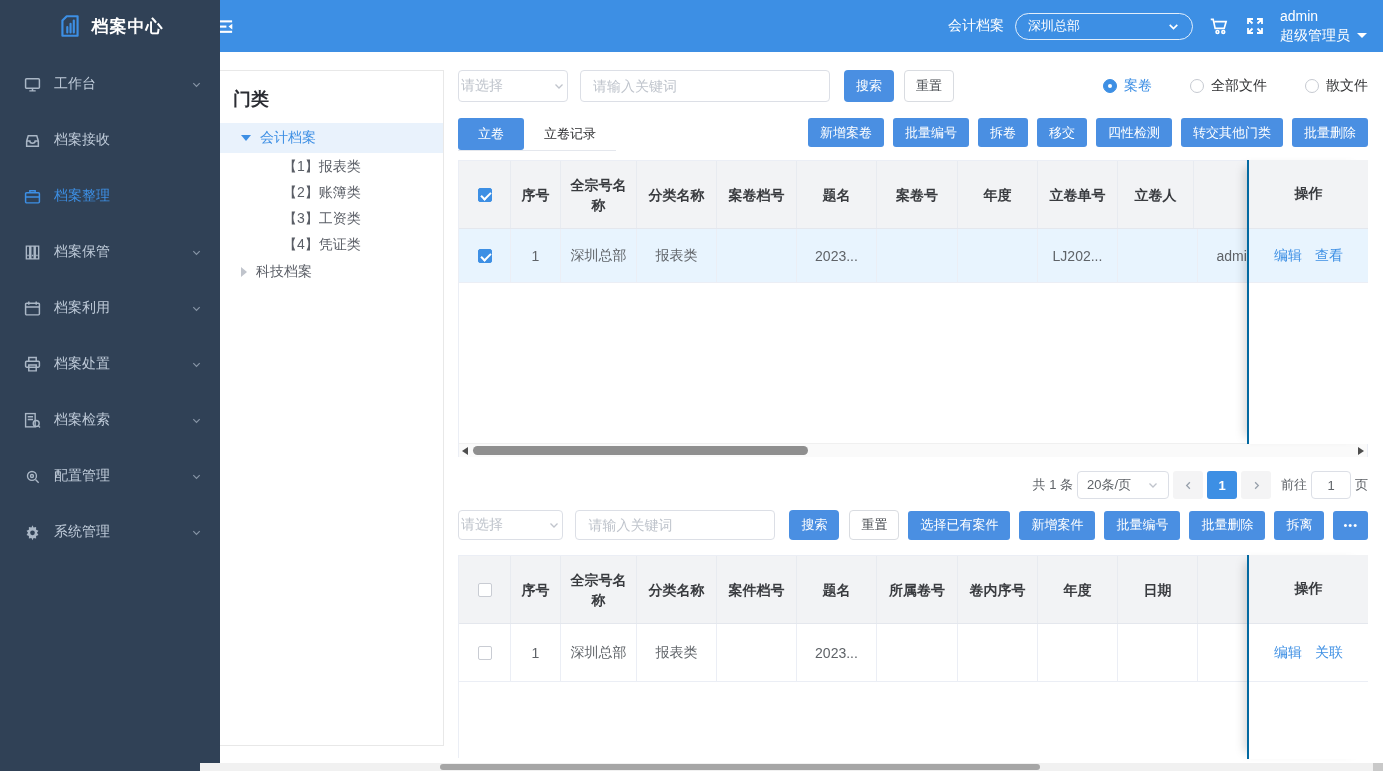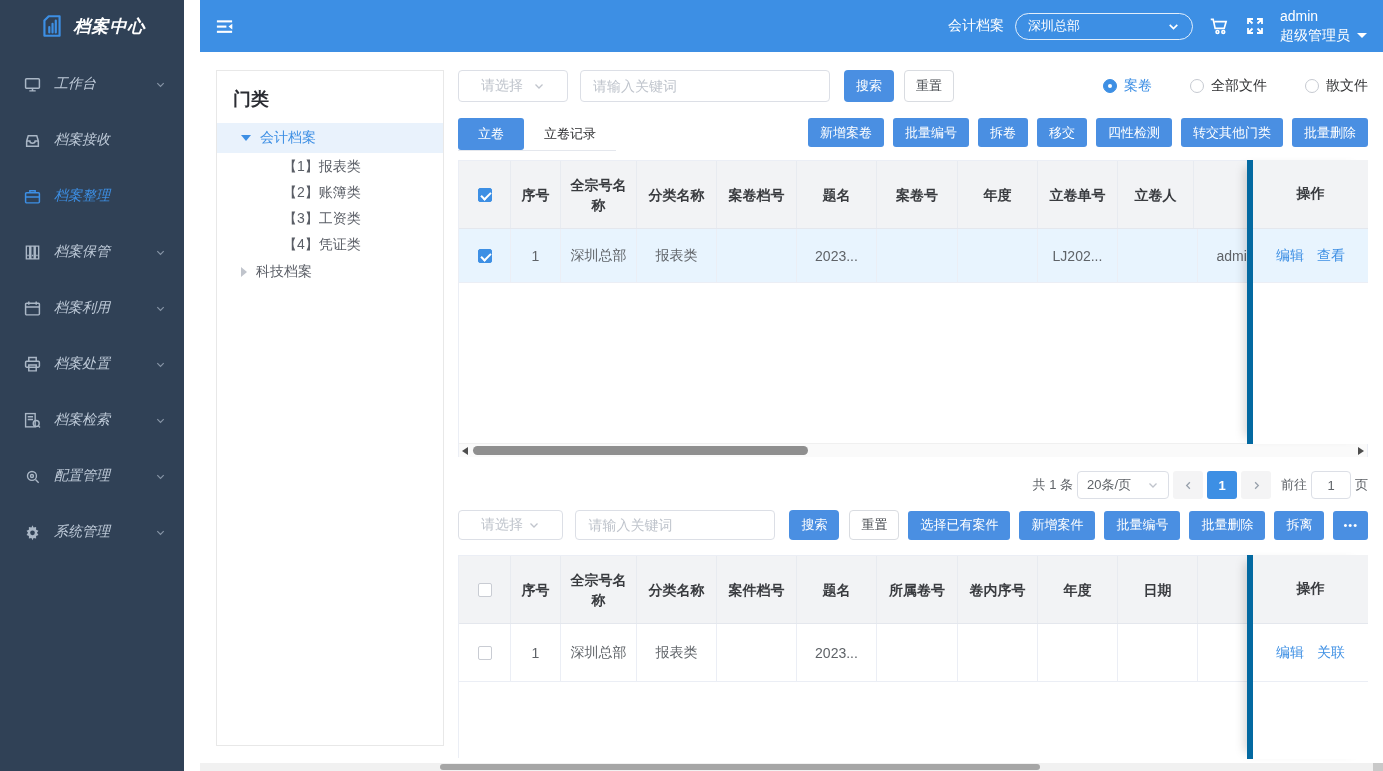--- a/index.html
+++ b/index.html
@@ -1,21 +1,21 @@
 <!DOCTYPE html>
 <html><head>
 <meta charset="utf-8">
 <style>
   * { box-sizing: border-box; margin: 0; padding: 0; }
   html,body { width:1383px; height:771px; overflow:hidden; }
   body { font-family:"Liberation Sans", sans-serif; background:#fff; position:relative; font-size:14px; }
   svg { display:block; }
 
   
-  .sidebar { position:absolute; left:0; top:0; width:184px; height:771px; background:#304156; z-index:6;font-style:italic; }
+  .sidebar { position:absolute; left:0; top:0; width:220px; height:771px; background:#304156; z-index:6; }
   .logo-row { height:52px; display:flex; align-items:center; justify-content:center; gap:9px; }
   .logo-title { color:#fff; font-size:17px; font-weight:bold; letter-spacing:1px; }
   .nav { margin-top:4px; }
   .nav-item { height:56px; display:flex; align-items:center; padding:0 18px 0 24px; color:#bfcbd9; font-size:14px; cursor:pointer; }
   .nav-item .nicon { width:17px; height:17px; margin-right:13px; color:#aab7c6; flex:none; }
   .nav-item .chev { margin-left:auto; color:#8694a6; }
   .nav-item.active { color:#3d8fe4; }
   .nav-item.active .nicon { color:#3d8fe4; }
 
   
@@ -34,21 +34,21 @@
   .tree-card { position:absolute; left:216px; top:70px; width:228px; height:676px; background:#fff; border:1px solid #e8e8e8; z-index:2; }
   .tree-title { font-size:18px; font-weight:bold; color:#2b2d33; padding:16px 16px 12px 16px; }
   .tnode { height:30px; display:flex; align-items:center; gap:9px; padding-left:24px; font-size:14px; color:#5a5e66; cursor:pointer; }
   .tnode.selected { background:#e9f2fc; color:#3d8fe4; }
   .caret-exp { width:0; height:0; border-left:5px solid transparent; border-right:5px solid transparent; border-top:6px solid #3d8fe4; }
   .caret-col { width:0; height:0; border-top:5px solid transparent; border-bottom:5px solid transparent; border-left:6px solid #c0c4cc; }
   .tchild { height:26px; line-height:26px; padding-left:66px; font-size:14px; color:#5a5e66; cursor:pointer; }
 
   
   .filter-row { position:absolute; left:458px; top:70px; width:910px; height:32px; display:flex; align-items:center; z-index:1; }
-  .sel-box { height:32px; width:110px; border:1px solid #dcdfe6; border-radius:4px; background:#fff; display:flex; align-items:center; padding:0 22px; color:#bfc4cc; font-size:14px; cursor:pointer; }
+  .sel-box { height:32px; width:110px; border:1px solid #dcdfe6; border-radius:4px; background:#fff; display:flex; align-items:center; padding:0 2px; color:#bfc4cc; font-size:14px; cursor:pointer; }
   .sel-box .schev { margin-left:auto; color:#c0c4cc; }
   .kw-input { height:32px; width:250px; border:1px solid #dcdfe6; border-radius:4px; padding:0 12px; font-size:14px; color:#333; margin-left:12px; outline:none; }
   .kw-input::placeholder { color:#bfc4cc; }
   .btn { height:32px; padding:0 11px; border-radius:4px; font-size:13px; display:inline-flex; align-items:center; justify-content:center; cursor:pointer; border:1px solid transparent; white-space:nowrap; }
   .btn-primary { background:#4a8fe2; color:#fff; }
   .btn-plain { background:#fff; color:#45494e; border-color:#d9dce1; }
   .ml14 { margin-left:14px; } .ml10 { margin-left:10px; }
 
   .radio-group { margin-left:auto; display:flex; align-items:center; }
   .radio { display:flex; align-items:center; gap:7px; margin-left:38px; cursor:pointer; font-size:14px; color:#303133; }
@@ -74,21 +74,21 @@
   .trow.selected { background:#e8f4fe; }
   .t2 .trow { height:58px; }
   .td { display:flex; align-items:center; justify-content:center; font-size:14px; color:#5f6368; border-right:1px solid #ebeef5; overflow:hidden; white-space:nowrap; padding:0 5px; flex:none; }
   .w-cb{width:52px;} .w1{width:50px;} .w2{width:76px;} .w3{width:80px;} .w4{width:80px;} .w5{width:80px;}
   .w6{width:81px;} .w7{width:80px;} .w8{width:80px;} .w9{width:80px;} .w10{width:76px;}
   .w-fill{flex:1 1 auto; border-right:none;}
   .cb { width:14px; height:14px; border:1px solid #c9ccd3; border-radius:2px; background:#fff; cursor:pointer; position:relative; flex:none; }
   .cb.checked { background:#3d8fe4; border-color:#3d8fe4; }
   .cb.checked::after { content:""; position:absolute; left:4px; top:1px; width:4px; height:8px; border:solid #fff; border-width:0 2px 2px 0; transform:rotate(45deg); }
 
-  .op-col { position:absolute; top:-1px; right:-1px; width:121px; background:#fff; box-shadow:-9px 0 10px -7px rgba(0,0,0,.18); z-index:3; border-left:6px solid #0369a1; }
+  .op-col { position:absolute; top:-1px; right:-1px; width:121px; background:#fff; box-shadow:-9px 0 10px -7px rgba(0,0,0,.18); z-index:3; border-left:2px solid #0369a1; }
   .t1 .op-col { height:284px; }
   .t2 .op-col { height:204px; }
   .op-header { height:69px; background:#f2f3f5; display:flex; align-items:center; justify-content:center; font-weight:bold; font-size:14px; color:#393b3f; border-bottom:1px solid #e4e7ed; }
   .op-row { height:54px; display:flex; align-items:center; justify-content:center; gap:13px; border-bottom:1px solid #ebeef5; background:#fff; }
   .t2 .op-row { height:58px; }
   .op-row.selected { background:#e8f4fe; }
   .link { color:#3d8fe4; font-size:14px; text-decoration:none; cursor:pointer; }
 
   .hscroll { position:absolute; left:0; bottom:0; width:100%; height:14px; background:#fafafa; border-top:1px solid #f0f0f0; display:flex; align-items:center; }
   .hs-arrow { width:12px; height:100%; display:flex; align-items:center; justify-content:center; cursor:pointer; }

